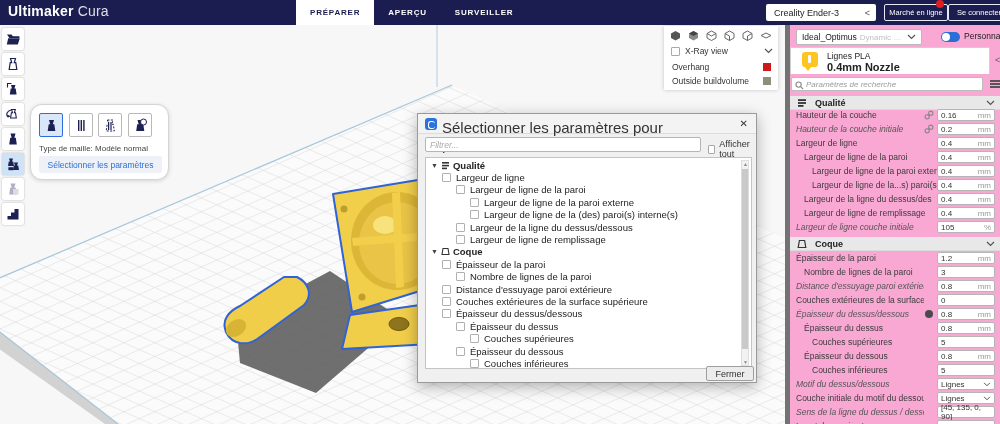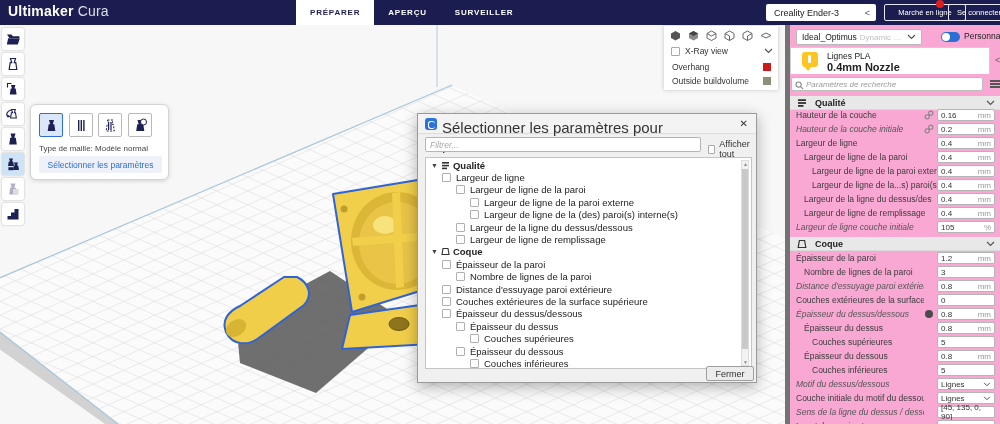--- a/index.html
+++ b/index.html
@@ -11,36 +11,36 @@
   .header { position:absolute; left:0; top:0; width:1000px; height:25px; background:#1b1d50; }
   .logo { position:absolute; left:8px; top:3px; font-size:14px; color:#fff; letter-spacing:.2px; }
   .logo b { font-weight:bold;margin-top:47px; } .logo span.lt { font-weight:normal; opacity:.85; }
   .stage-tabs { position:absolute; left:296px; top:0; height:25px; display:flex;align-items:flex-end; }
   .stab { height:25px; display:flex; align-items:center; padding:0 14px; font-size:8px; font-weight:bold; letter-spacing:.8px; color:#fff; cursor:pointer; }
   .stab.active { background:#fff; color:#1b1d50; }
   .machine-box { position:absolute; left:766px; top:4px; width:110px; height:17px; background:#fff; border-radius:2px; display:flex; align-items:center; }
   .machine-box .mname { font-size:9px; color:#222; padding-left:8px; flex:1; white-space:nowrap; overflow:hidden; }
   .machine-box .chevL { margin-right:6px; color:#555; font-size:9px; }
   .hbtn { position:absolute; top:4px; height:17px; border:1px solid #e8e8f2; border-radius:2px; color:#fff; font-size:7.5px; display:flex; align-items:center; justify-content:center; background:transparent; }
-  .hbtn.market { left:884px; width:82px; }
+  .hbtn.market { left:884px; width:64px; }
   .hbtn.signin { left:948px; width:62px; }
   .badge { position:absolute; left:936px; top:0px; width:8px; height:8px; border-radius:50%; background:#e11d1d; }
 
   
   .vp { position:absolute; left:0; top:25px; }
 
   
   .tbtn { position:absolute; left:2px; width:22px; height:22px; background:#fff; border-radius:2px;
           box-shadow:0 0 2px rgba(0,0,0,.3); display:flex; align-items:center; justify-content:center; cursor:pointer; }
   .tbtn.sel { background:#cfe3f7; }
   .tbtn svg { display:block; }
 
   
   .pm-card { position:absolute; left:30px; top:104px; width:139px; height:76px; background:#fff;
-             border:1px solid #d4d4d4; border-radius:6px; box-shadow:0 1px 4px rgba(0,0,0,.15); }
+             border:1px solid #d4d4d4; border-radius:12px; box-shadow:0 1px 4px rgba(0,0,0,.15); }
   .mesh-btn { position:absolute; top:8px; width:24px; height:24px; border:1px solid #b9b9b9; border-radius:2px;
               background:#fff; display:flex; align-items:center; justify-content:center; cursor:pointer; }
   .mesh-btn.sel { border:1px solid #2f6ce0; background:#d9e7f9; }
   .pm-caption { position:absolute; left:8px; top:39px; font-size:8px; color:#444; }
   .pm-select-btn { position:absolute; left:8px; top:51px; width:123px; height:17px; background:#eef2f8; border-radius:2px;
                    color:#2a6fd6; font-size:8.5px; display:flex; align-items:center; justify-content:center; cursor:pointer; }
 
   
   .legend { position:absolute; left:664px; top:26px; width:114px; height:64px; background:#fff;
             box-shadow:0 0 4px rgba(0,0,0,.2); border-radius:1px; font-size:8.5px; color:#333; }

